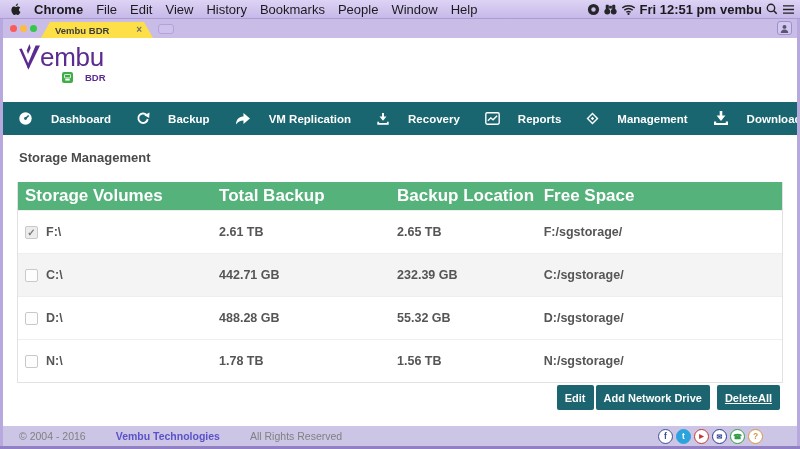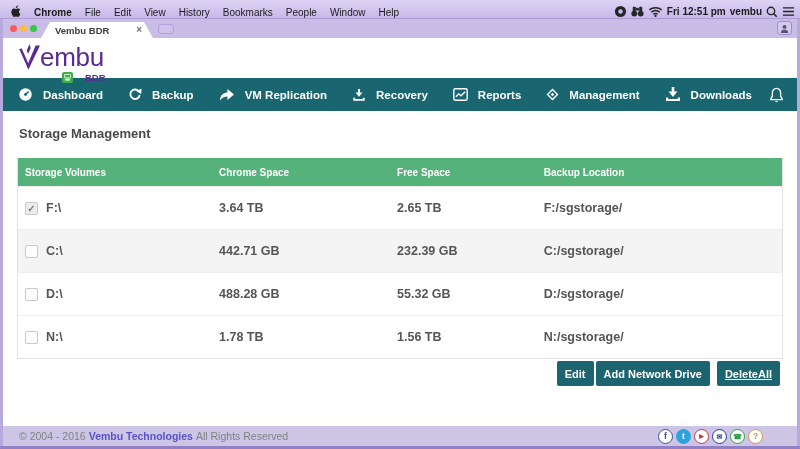--- a/index.html
+++ b/index.html
@@ -1,81 +1,81 @@
 <!DOCTYPE html>
 <html><head>
 <meta charset="utf-8">
 <style>
 * { margin:0; padding:0; box-sizing:border-box; }
 html,body { width:800px; height:449px; overflow:hidden; font-family:"Liberation Sans",sans-serif; }
 body { position:relative; background:#b7a8dd; }
 .bottom-strip { position:absolute; left:0; right:0; bottom:0; height:3px; background:#9181c4; }
 
 
-.menubar { position:absolute; top:0; left:0; right:0; height:19px; background:linear-gradient(#ddd3f4,#c7b9e9); border-bottom:1px solid #ab9cd6; display:flex; align-items:flex-end; padding:0 5px 0 10px; font-size:10px; color:#1b1b1d; z-index:5; }
+.menubar { position:absolute; top:0; left:0; right:0; height:19px; background:linear-gradient(#ddd3f4,#c7b9e9); border-bottom:1px solid #ab9cd6; display:flex; align-items:center; padding:0 5px 0 10px; font-size:13px; color:#1b1b1d; z-index:5; }
 .mb-item { margin-right:13px; font-weight:500; }
 .mb-app { font-weight:700; }
 .apple-icon { width:11px; height:13px; margin-right:13px; display:inline-block; }
 .menu-right { margin-left:auto; display:flex; align-items:center; gap:4px; font-weight:600; }
 .menu-right .mi { display:flex; align-items:center; }
 
 
 .window { position:absolute; left:3px; right:3px; top:19px; bottom:3px; background:#fff; display:flex; flex-direction:column; }
 
 
 .tabbar { flex:none; height:19px; background:#c9bce7; position:relative; }
 .tl { position:absolute; top:6px; width:7px; height:7px; border-radius:50%; }
 .tl.red { left:7px; background:#fc5b57; }
 .tl.yellow { left:17px; background:#fdbc40; }
 .tl.green { left:27px; background:#34c84a; }
-.tab { position:absolute; left:38px; top:3px; width:112px; height:16px; background:#ffffff; clip-path:polygon(9px 0, calc(100% - 9px) 0, 100% 100%, 0 100%); display:flex; align-items:center; padding:0 11px 0 14px; }
+.tab { position:absolute; left:38px; top:3px; width:112px; height:16px; background:#fde047; clip-path:polygon(9px 0, calc(100% - 9px) 0, 100% 100%, 0 100%); display:flex; align-items:center; padding:0 11px 0 14px; }
 .tab-title { font-size:9.5px; color:#3c3c3c; font-weight:600; flex:1; }
 .tab-close { font-size:10px; color:#6f6f6f; font-weight:700; line-height:1; }
 .newtab { position:absolute; left:155px; top:5px; width:16px; height:10px; background:#cec1ec; border:1px solid #b2a1dd; border-radius:3px; }
 .profile-btn { position:absolute; right:5px; top:2px; width:15px; height:14px; border:1px solid #9d8fce; border-radius:3px; background:#d3c8ef; display:flex; align-items:center; justify-content:center; }
 
 
 .content { flex:1; display:flex; flex-direction:column; background:#fff; overflow:hidden; }
 
-.logo-row { flex:none; height:40px; position:relative;text-align:center; }
+.logo-row { flex:none; height:64px; position:relative;text-align:center; }
 .brand { position:absolute; left:13px; top:5px; display:flex; align-items:flex-start; color:#5b2b8f; }
 .brand-rest { font-size:26px; font-weight:500; line-height:1; letter-spacing:-0.3px; margin-left:-2px; margin-top:1px; }
 .badge { position:absolute; left:59px; top:34px; display:flex; align-items:center; gap:12px; }
 .badge-ico { width:11px; height:11px; background:#3fae49; border-radius:2px; display:flex; align-items:center; justify-content:center; }
 .badge-text { font-size:9.5px; font-weight:700; color:#5b2b8f; }
 
 
 .nav { flex:none; height:33px; background:#196670; display:flex; align-items:center; color:#fff; padding:0 15px; font-size:11.5px; font-weight:700; }
-.nav-item { display:flex; align-items:center; gap:10px; margin-right:25px; white-space:nowrap; }
+.nav-item { display:flex; align-items:center; gap:18px; margin-right:25px; white-space:nowrap; }
 .nav-item.dl { margin-left:auto; margin-right:0; }
 .nav-bell { margin-left:17px; display:flex; }
 .nav-burger { margin-left:20px; display:flex; }
 
 .heading { margin:15px 0 0 16px; font-size:13px; font-weight:700; color:#4a4a4a; }
 
 
 .table { margin:17px 14px 0; border:1px solid #e2e2e2; border-top:none; }
-.thead { height:28px; background:#56b27b; display:grid; grid-template-columns:25.4% 23.3% 19.2% auto; align-items:center; color:#fff; font-size:10px; font-weight:700; }
+.thead { height:28px; background:#56b27b; display:grid; grid-template-columns:25.4% 23.3% 19.2% auto; align-items:center; color:#fff; font-size:17px; font-weight:700; }
 .thead > div { padding-left:7px; }
 .trow { height:43px; display:grid; grid-template-columns:25.4% 23.3% 19.2% auto; align-items:center; font-size:12.5px; font-weight:700; color:#555; border-top:1px solid #eeeeee; background:#fff; }
 .trow:first-child { border-top:none; }
 .trow.alt { background:#f4f4f4; }
 .trow > div { padding-left:7px; }
 .cell-vol { display:flex; align-items:center; gap:8px; }
 .checkbox { width:13px; height:13px; border:1px solid #c9c9c9; border-radius:2px; background:#fdfdfd; display:flex; align-items:center; justify-content:center; font-size:10px; color:#7c7c7c; }
 .checkbox.checked { background:#ececec; }
 .checkbox.checked::after { content:"\2713"; }
 
 
 .actions { display:flex; justify-content:flex-end; margin:2px 17px 0; }
 .btn { background:#1b6470; color:#fff; font-size:11px; font-weight:700; height:25px; display:flex; align-items:center; padding:0 8px; border-radius:2px; margin-left:2px; }
 .btn.gap { margin-left:7px;text-decoration:underline; }
 
 
-.footer { margin-top:auto; flex:none; height:20px; background:#cdc5e6; display:flex; align-items:center; padding:0 34px 0 16px; font-size:10.5px; color:#818181; }
+.footer { margin-top:auto; flex:none; height:20px; background:#cdc5e6; display:flex; align-items:center; padding:0 34px 0 16px; font-size:10.5px; color:#818181;gap:27px; }
 .f-link { color:#5a52c8; font-weight:600; margin:0 3px; }
 .social { margin-left:auto; display:flex; gap:3px; }
 .soc { width:15px; height:15px; border-radius:50%; background:#fff; display:flex; align-items:center; justify-content:center; font-size:8.5px; font-weight:700; line-height:1; }
 .soc.fb { border:1.5px solid #3c4f94; color:#3c4f94; }
 .soc.tw { background:#2ba3dc; border:1.5px solid #2ba3dc; color:#fff; }
 .soc.yt { border:1.5px solid #c43737; color:#c43737; font-size:6px; }
 .soc.em { border:1.5px solid #2a3b8f; color:#2a3b8f; font-size:7px; }
 .soc.ph { border:1.5px solid #2e9e44; color:#2e9e44; font-size:7px; }
 .soc.hp { border:1.5px solid #d89543; color:#d89543; }
 </style>
@@ -237,30 +237,30 @@
             <path d="M1 1.5h15M1 6.5h15M1 11.5h15" stroke="#fff" stroke-width="2.3"></path>
           </svg>
       </span>
     </div>
 
     <div class="heading">Storage Management</div>
 
     <div class="table">
       <div class="thead">
         <div>Storage Volumes</div>
-        <div>Chrome Space</div>
+        <div>Total Backup</div>
+        <div>Backup Location</div>
         <div>Free Space</div>
-        <div>Backup Location</div>
       </div>
       <div class="trow">
         <div class="cell-vol">
           <span class="checkbox checked"></span>
           <span>F:\</span>
         </div>
-        <div>3.64 TB</div>
+        <div>2.61 TB</div>
         <div>2.65 TB</div>
         <div>F:/sgstorage/</div>
       </div>
       <div class="trow alt">
         <div class="cell-vol">
           <span class="checkbox"></span>
           <span>C:\</span>
         </div>
         <div>442.71 GB</div>
         <div>232.39 GB</div>

